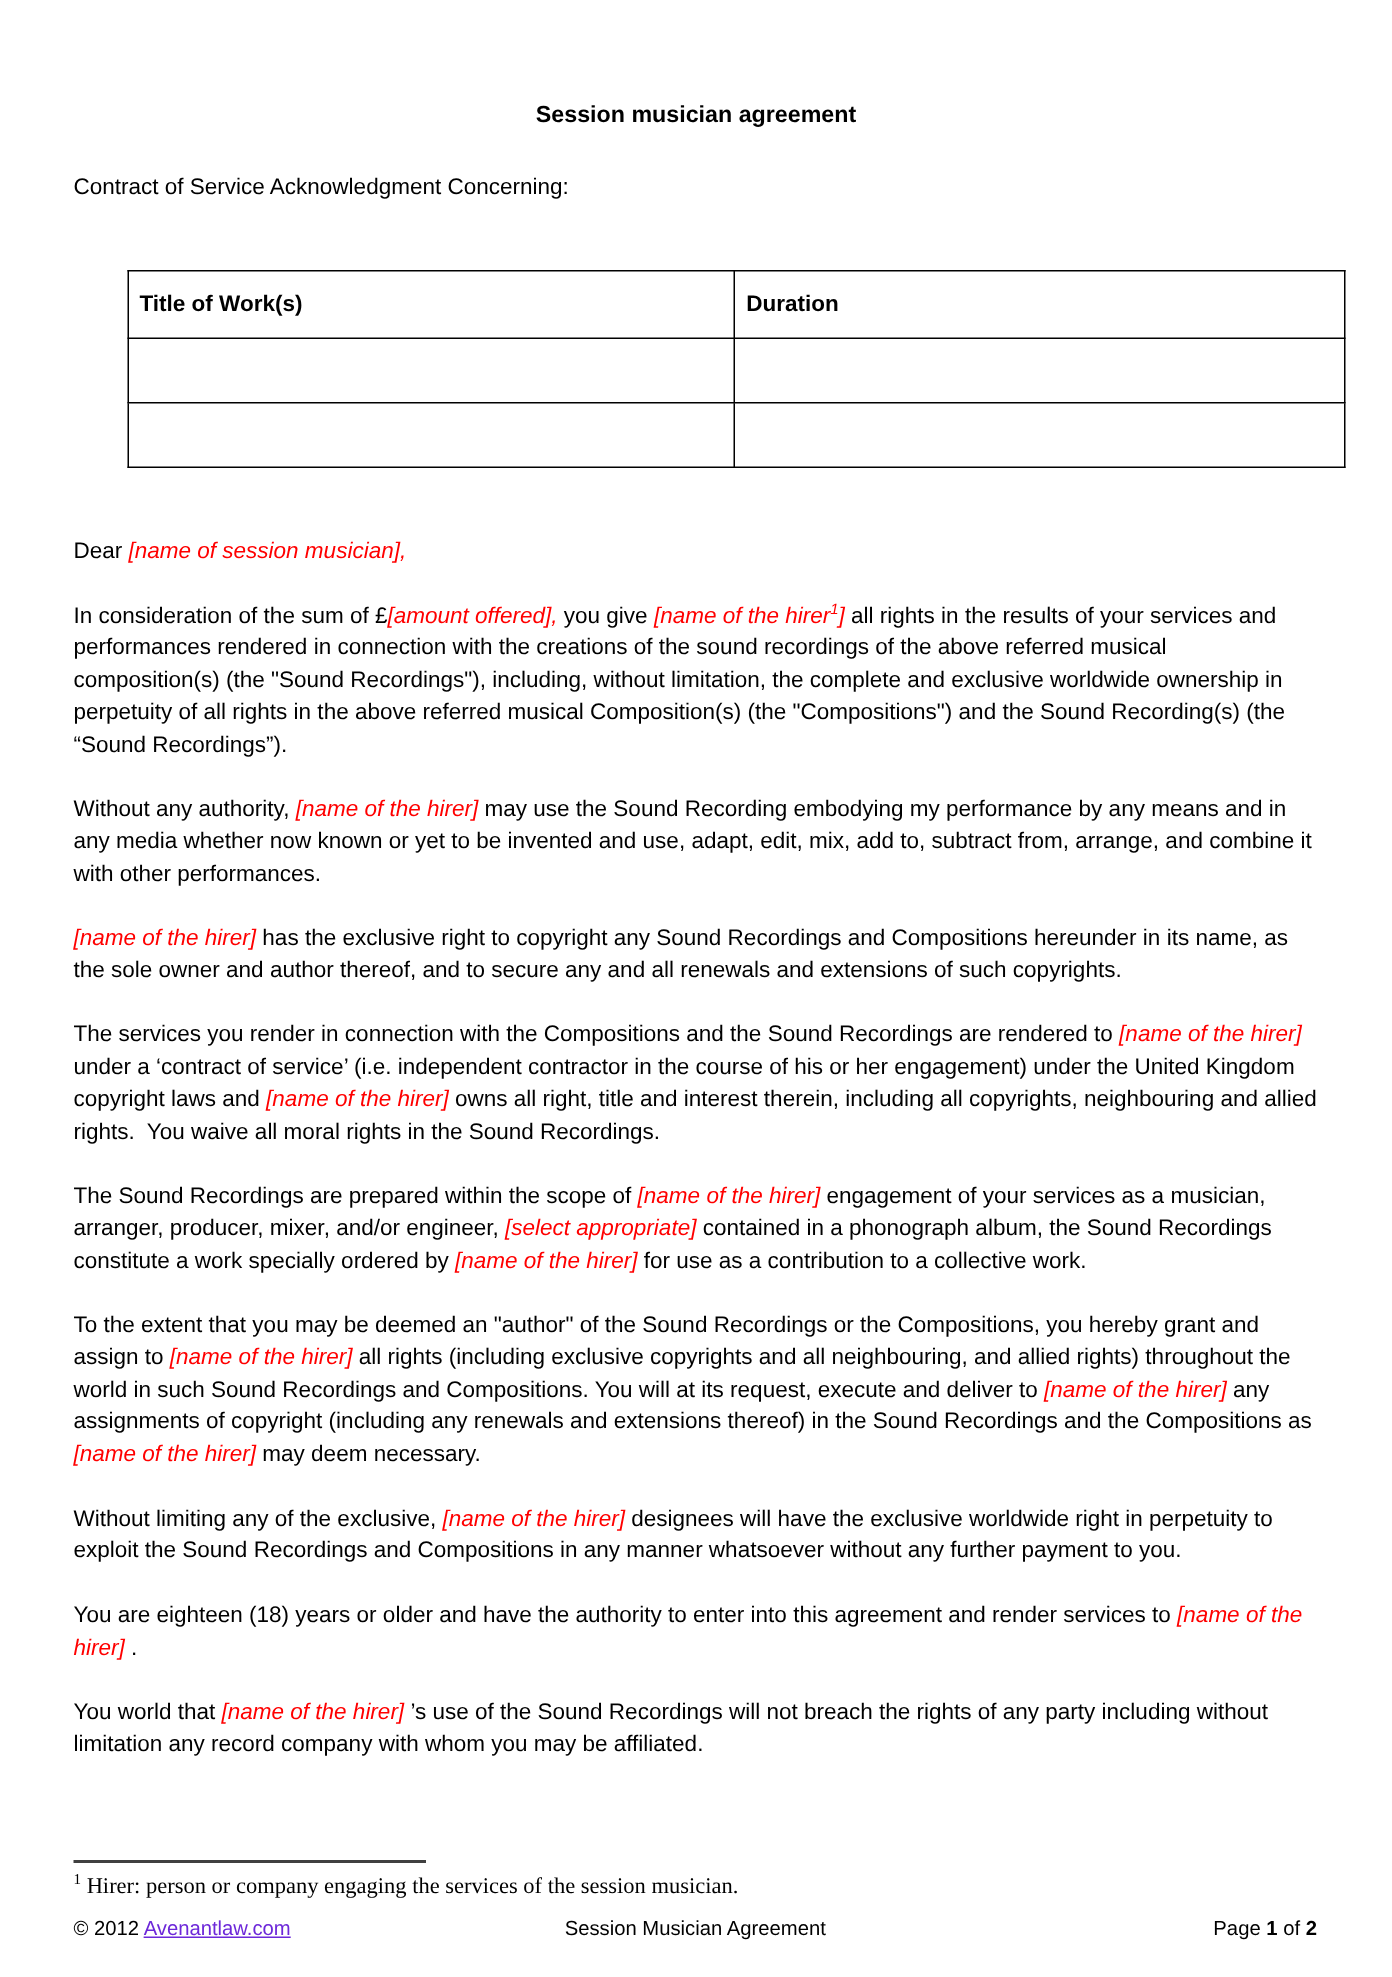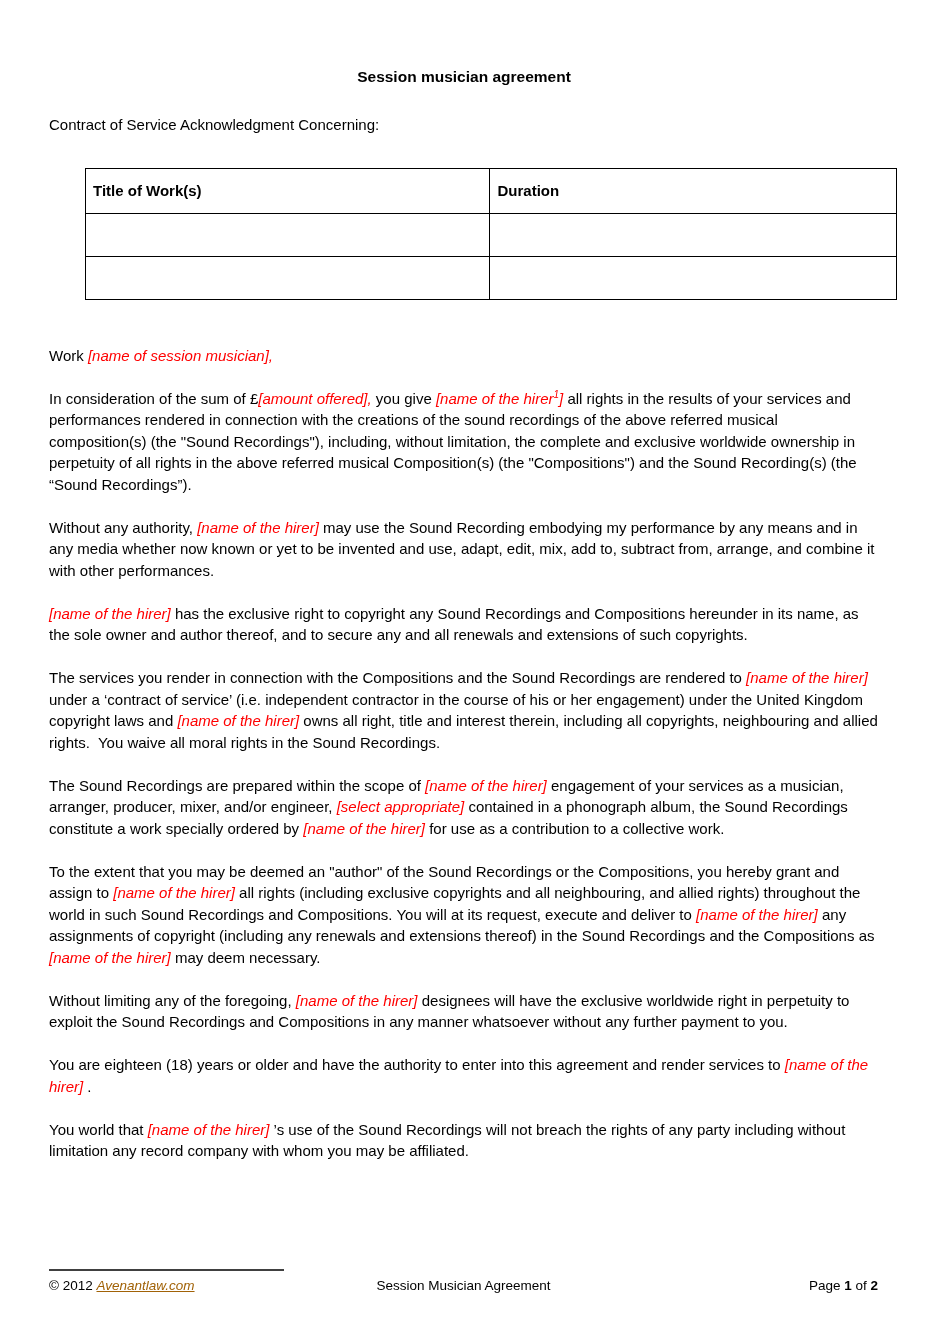--- a/index.html
+++ b/index.html
@@ -10,21 +10,21 @@
     font-family:"Liberation Sans","DejaVu Sans",sans-serif;
     font-size:15px;line-height:21.5px;color:#000;
     box-sizing:border-box;
     padding:66px 49px 0 49px;
     overflow:hidden;
   }
   .doc-title{
     text-align:center;font-weight:bold;font-size:15.5px;
     margin:0 0 26px 0;
   }
-  .intro-line{margin:0 0 33px 0;}
+  .intro-line{margin:0 0 45px 0;}
   table.works-table{
     border-collapse:collapse;
     margin:0 0 0 36px;
     width:812px;
     table-layout:fixed;
   }
   table.works-table td,table.works-table th{
     border:1px solid #000;
     padding:11px 7px;
     text-align:left;
@@ -51,21 +51,21 @@
     font-size:15px;line-height:20px;margin:0 0 9px 0;
   }
   .footnote sup{font-size:10px;line-height:0;}
   .footer-row{
     display:flex;align-items:baseline;
     font-size:13.5px;line-height:17px;
   }
   .footer-left{flex:1;text-align:left;white-space:pre;}
   .footer-center{flex:1;text-align:center;}
   .footer-right{flex:1;text-align:right;white-space:pre;}
-  .footer-link{color:#a16207;text-decoration:underline;cursor:pointer;font-style:italic;}
+  .footer-link{color:#6d28d9;text-decoration:underline;cursor:pointer;}
   .bold{font-weight:bold;}
 </style>
 </head>
 <body>
 
 <div class="page">
 
   <h1 class="doc-title">Session musician agreement</h1>
 
   <p class="intro-line">Contract of Service Acknowledgment Concerning:</p>
@@ -85,34 +85,35 @@
       <td></td>
     </tr>
     <tr>
       <td></td>
       <td></td>
     </tr>
   </tbody>
     </table>
 
   <div class="doc-body">
-      <p class="para"><span>Work </span><span class="red">[name of session musician],</span></p>
+      <p class="para"><span>Dear </span><span class="red">[name of session musician],</span></p>
       <p class="para"><span>In consideration of the sum of £</span><span class="red">[amount offered],</span><span> you give </span><span class="red">[name of the hirer</span><sup class="red">1</sup><span class="red">]</span><span> all rights in the results of your services and performances rendered in connection with the creations of the sound recordings of the above referred musical composition(s) (the "Sound Recordings"), including, without limitation, the complete and exclusive worldwide ownership in perpetuity of all rights in the above referred musical Composition(s) (the "Compositions") and the Sound Recording(s) (the “Sound Recordings”).</span></p>
       <p class="para"><span>Without any authority, </span><span class="red">[name of the hirer]</span><span> may use the Sound Recording embodying my performance by any means and in any media whether now known or yet to be invented and use, adapt, edit, mix, add to, subtract from, arrange, and combine it with other performances.</span></p>
       <p class="para"><span class="red">[name of the hirer]</span><span> has the exclusive right to copyright any Sound Recordings and Compositions hereunder in its name, as the sole owner and author thereof, and to secure any and all renewals and extensions of such copyrights.</span></p>
       <p class="para"><span>The services you render in connection with the Compositions and the Sound Recordings are rendered to </span><span class="red">[name of the hirer]</span><span> under a ‘contract of service’ (i.e. independent contractor in the course of his or her engagement) under the United Kingdom copyright laws and </span><span class="red">[name of the hirer]</span><span> owns all right, title and interest therein, including all copyrights, neighbouring and allied rights.  You waive all moral rights in the Sound Recordings.</span></p>
       <p class="para"><span>The Sound Recordings are prepared within the scope of </span><span class="red">[name of the hirer]</span><span> engagement of your services as a musician, arranger, producer, mixer, and/or engineer, </span><span class="red">[select appropriate]</span><span> contained in a phonograph album, the Sound Recordings constitute a work specially ordered by </span><span class="red">[name of the hirer]</span><span> for use as a contribution to a collective work.</span></p>
       <p class="para"><span>To the extent that you may be deemed an "author" of the Sound Recordings or the Compositions, you hereby grant and assign to </span><span class="red">[name of the hirer]</span><span> all rights (including exclusive copyrights and all neighbouring, and allied rights) throughout the world in such Sound Recordings and Compositions. You will at its request, execute and deliver to </span><span class="red">[name of the hirer]</span><span> any assignments of copyright (including any renewals and extensions thereof) in the Sound Recordings and the Compositions as </span><span class="red">[name of the hirer]</span><span> may deem necessary.</span></p>
-      <p class="para"><span>Without limiting any of the foregoing, </span><span class="red">[name of the hirer]</span><span> designees will have the exclusive worldwide right in perpetuity to exploit the Sound Recordings and Compositions in any manner whatsoever without any further payment to you.</span></p>
+      <p class="para"><span>Without limiting any of the exclusive, </span><span class="red">[name of the hirer]</span><span> designees will have the exclusive worldwide right in perpetuity to exploit the Sound Recordings and Compositions in any manner whatsoever without any further payment to you.</span></p>
       <p class="para"><span>You are eighteen (18) years or older and have the authority to enter into this agreement and render services to </span><span class="red">[name of the hirer]</span><span> .</span></p>
       <p class="para"><span>You world that </span><span class="red">[name of the hirer]</span><span> ’s use of the Sound Recordings will not breach the rights of any party including without limitation any record company with whom you may be affiliated.</span></p>
     </div>
 
   <div class="footer-area">
     <hr class="footnote-sep">
+    <p class="footnote"><sup>1</sup><span> Hirer: person or company engaging the services of the session musician.</span></p>
     <div class="footer-row">
       <div class="footer-left"><span>© 2012 </span><a class="footer-link">Avenantlaw.com</a></div>
       <div class="footer-center">Session Musician Agreement</div>
       <div class="footer-right"><span>Page </span><span class="bold">1</span><span> of </span><span class="bold">2</span></div>
     </div>
   </div>
 
 </div>
 
 </body></html>

